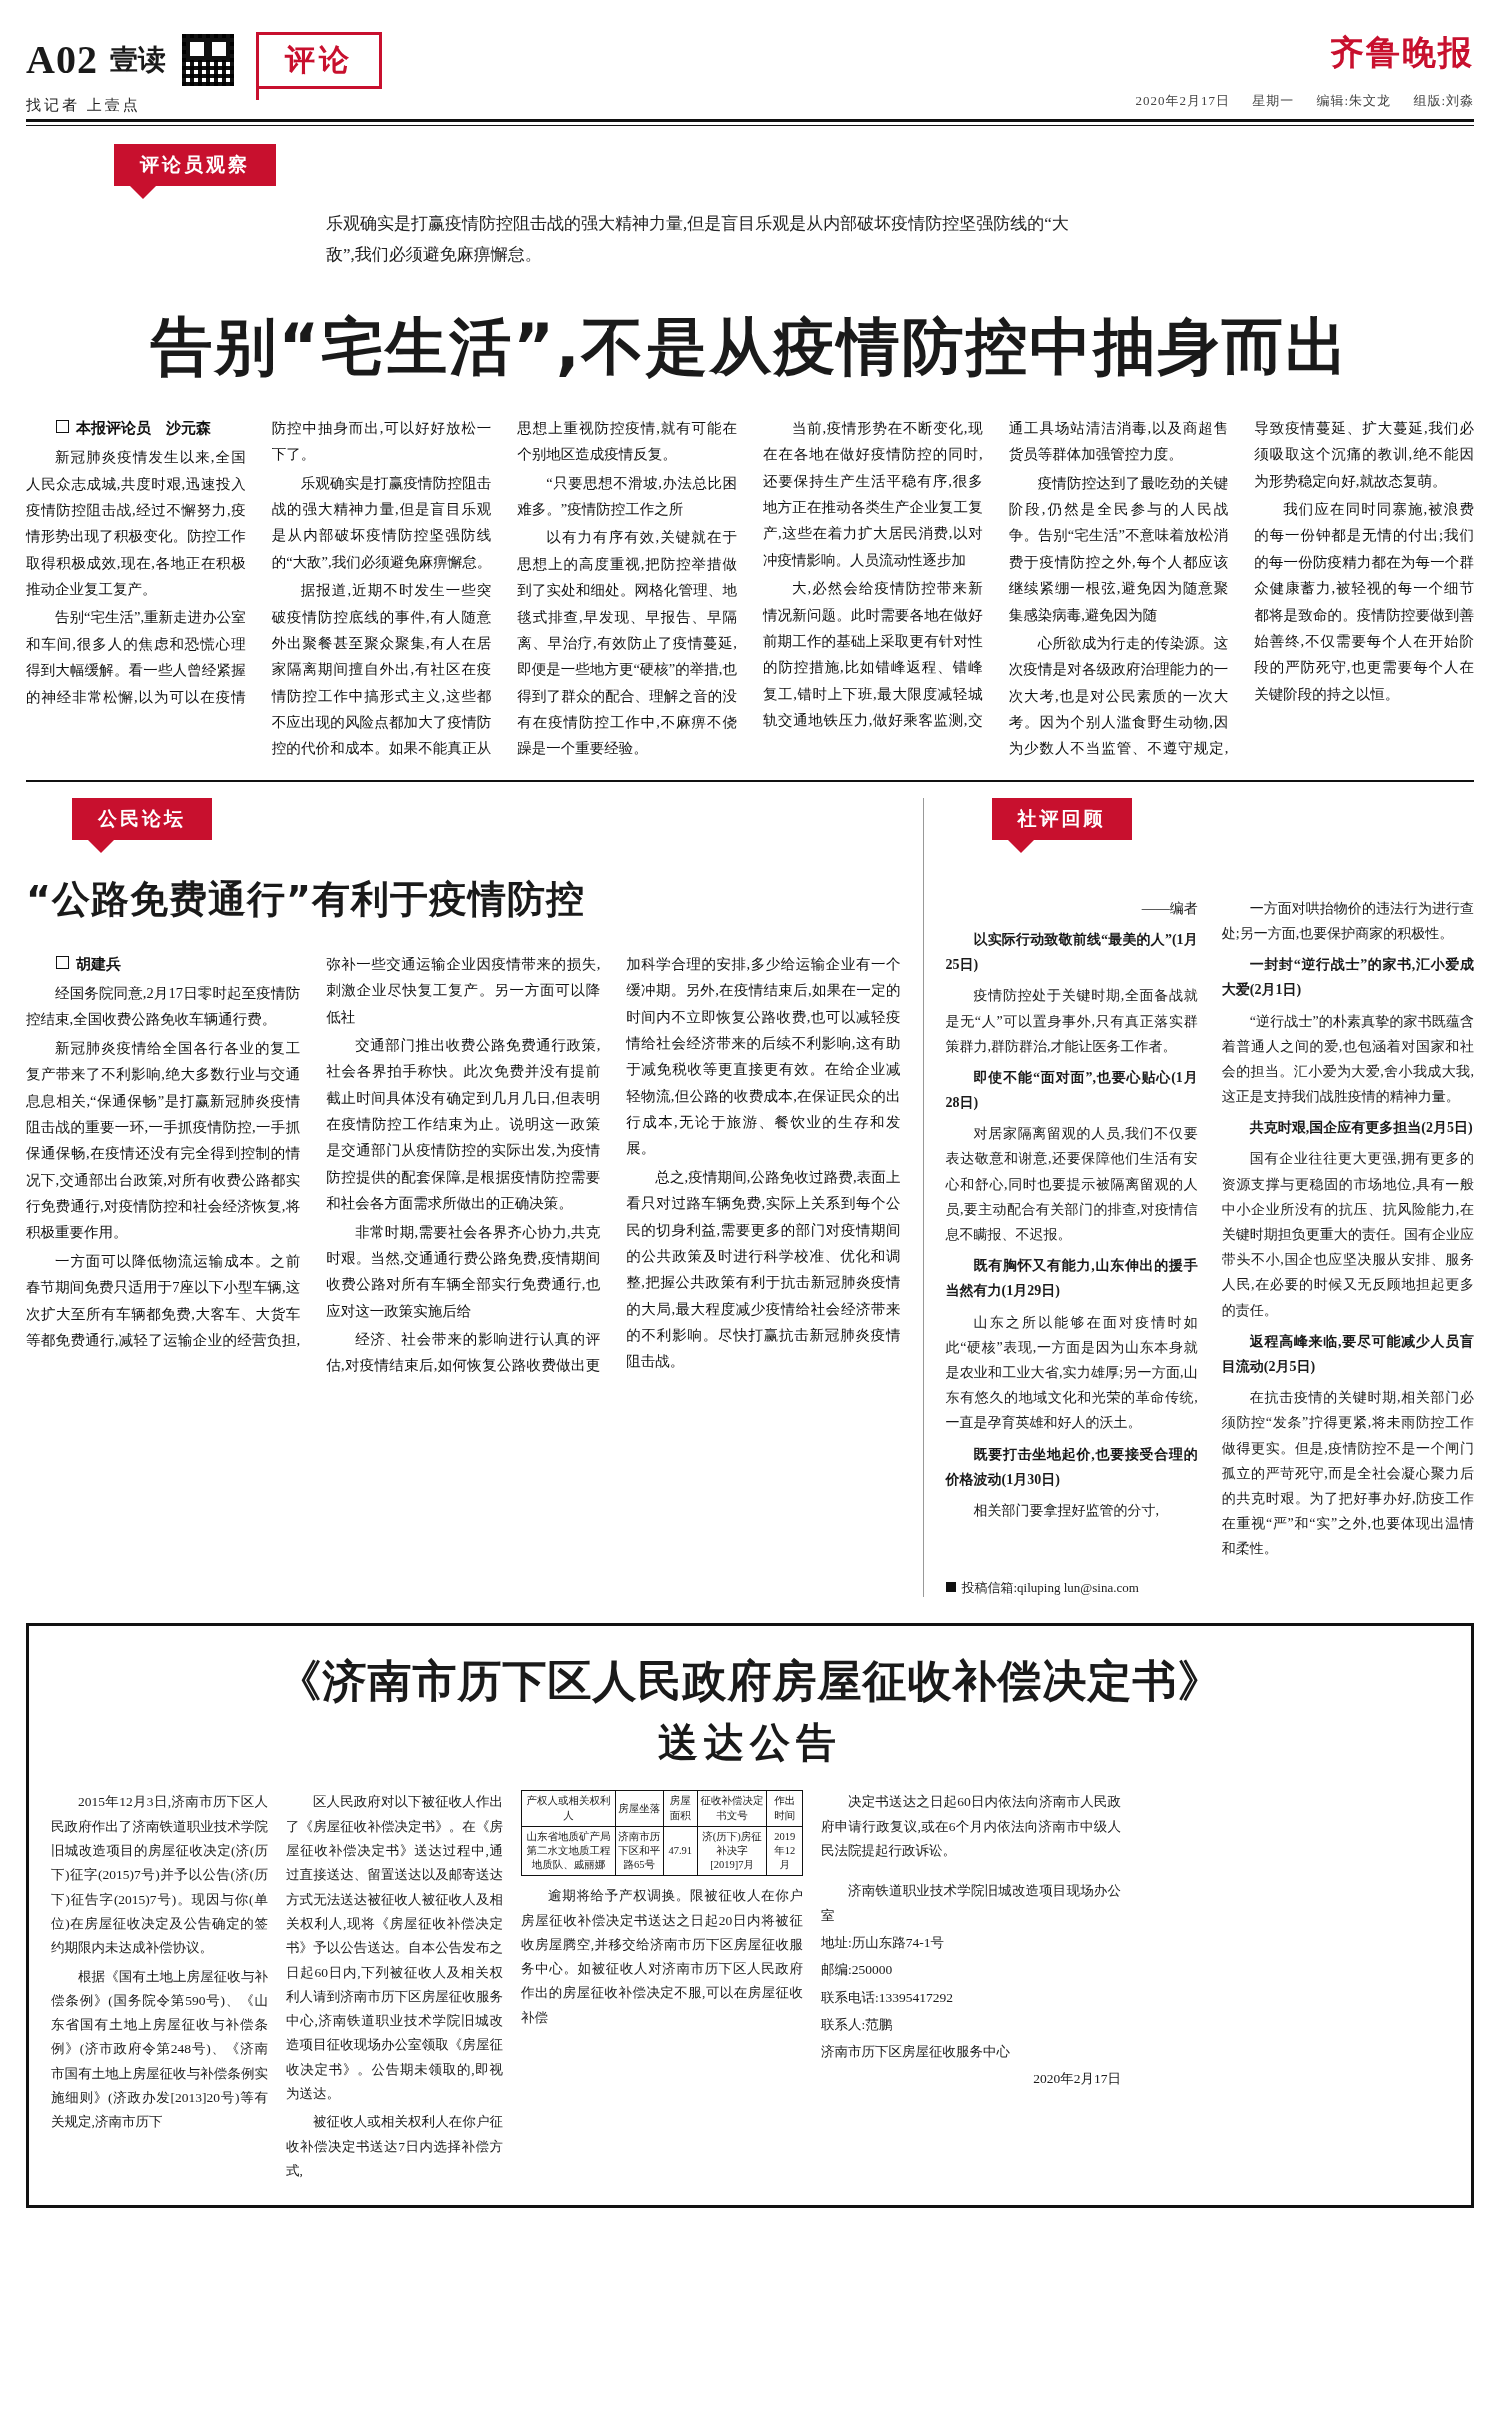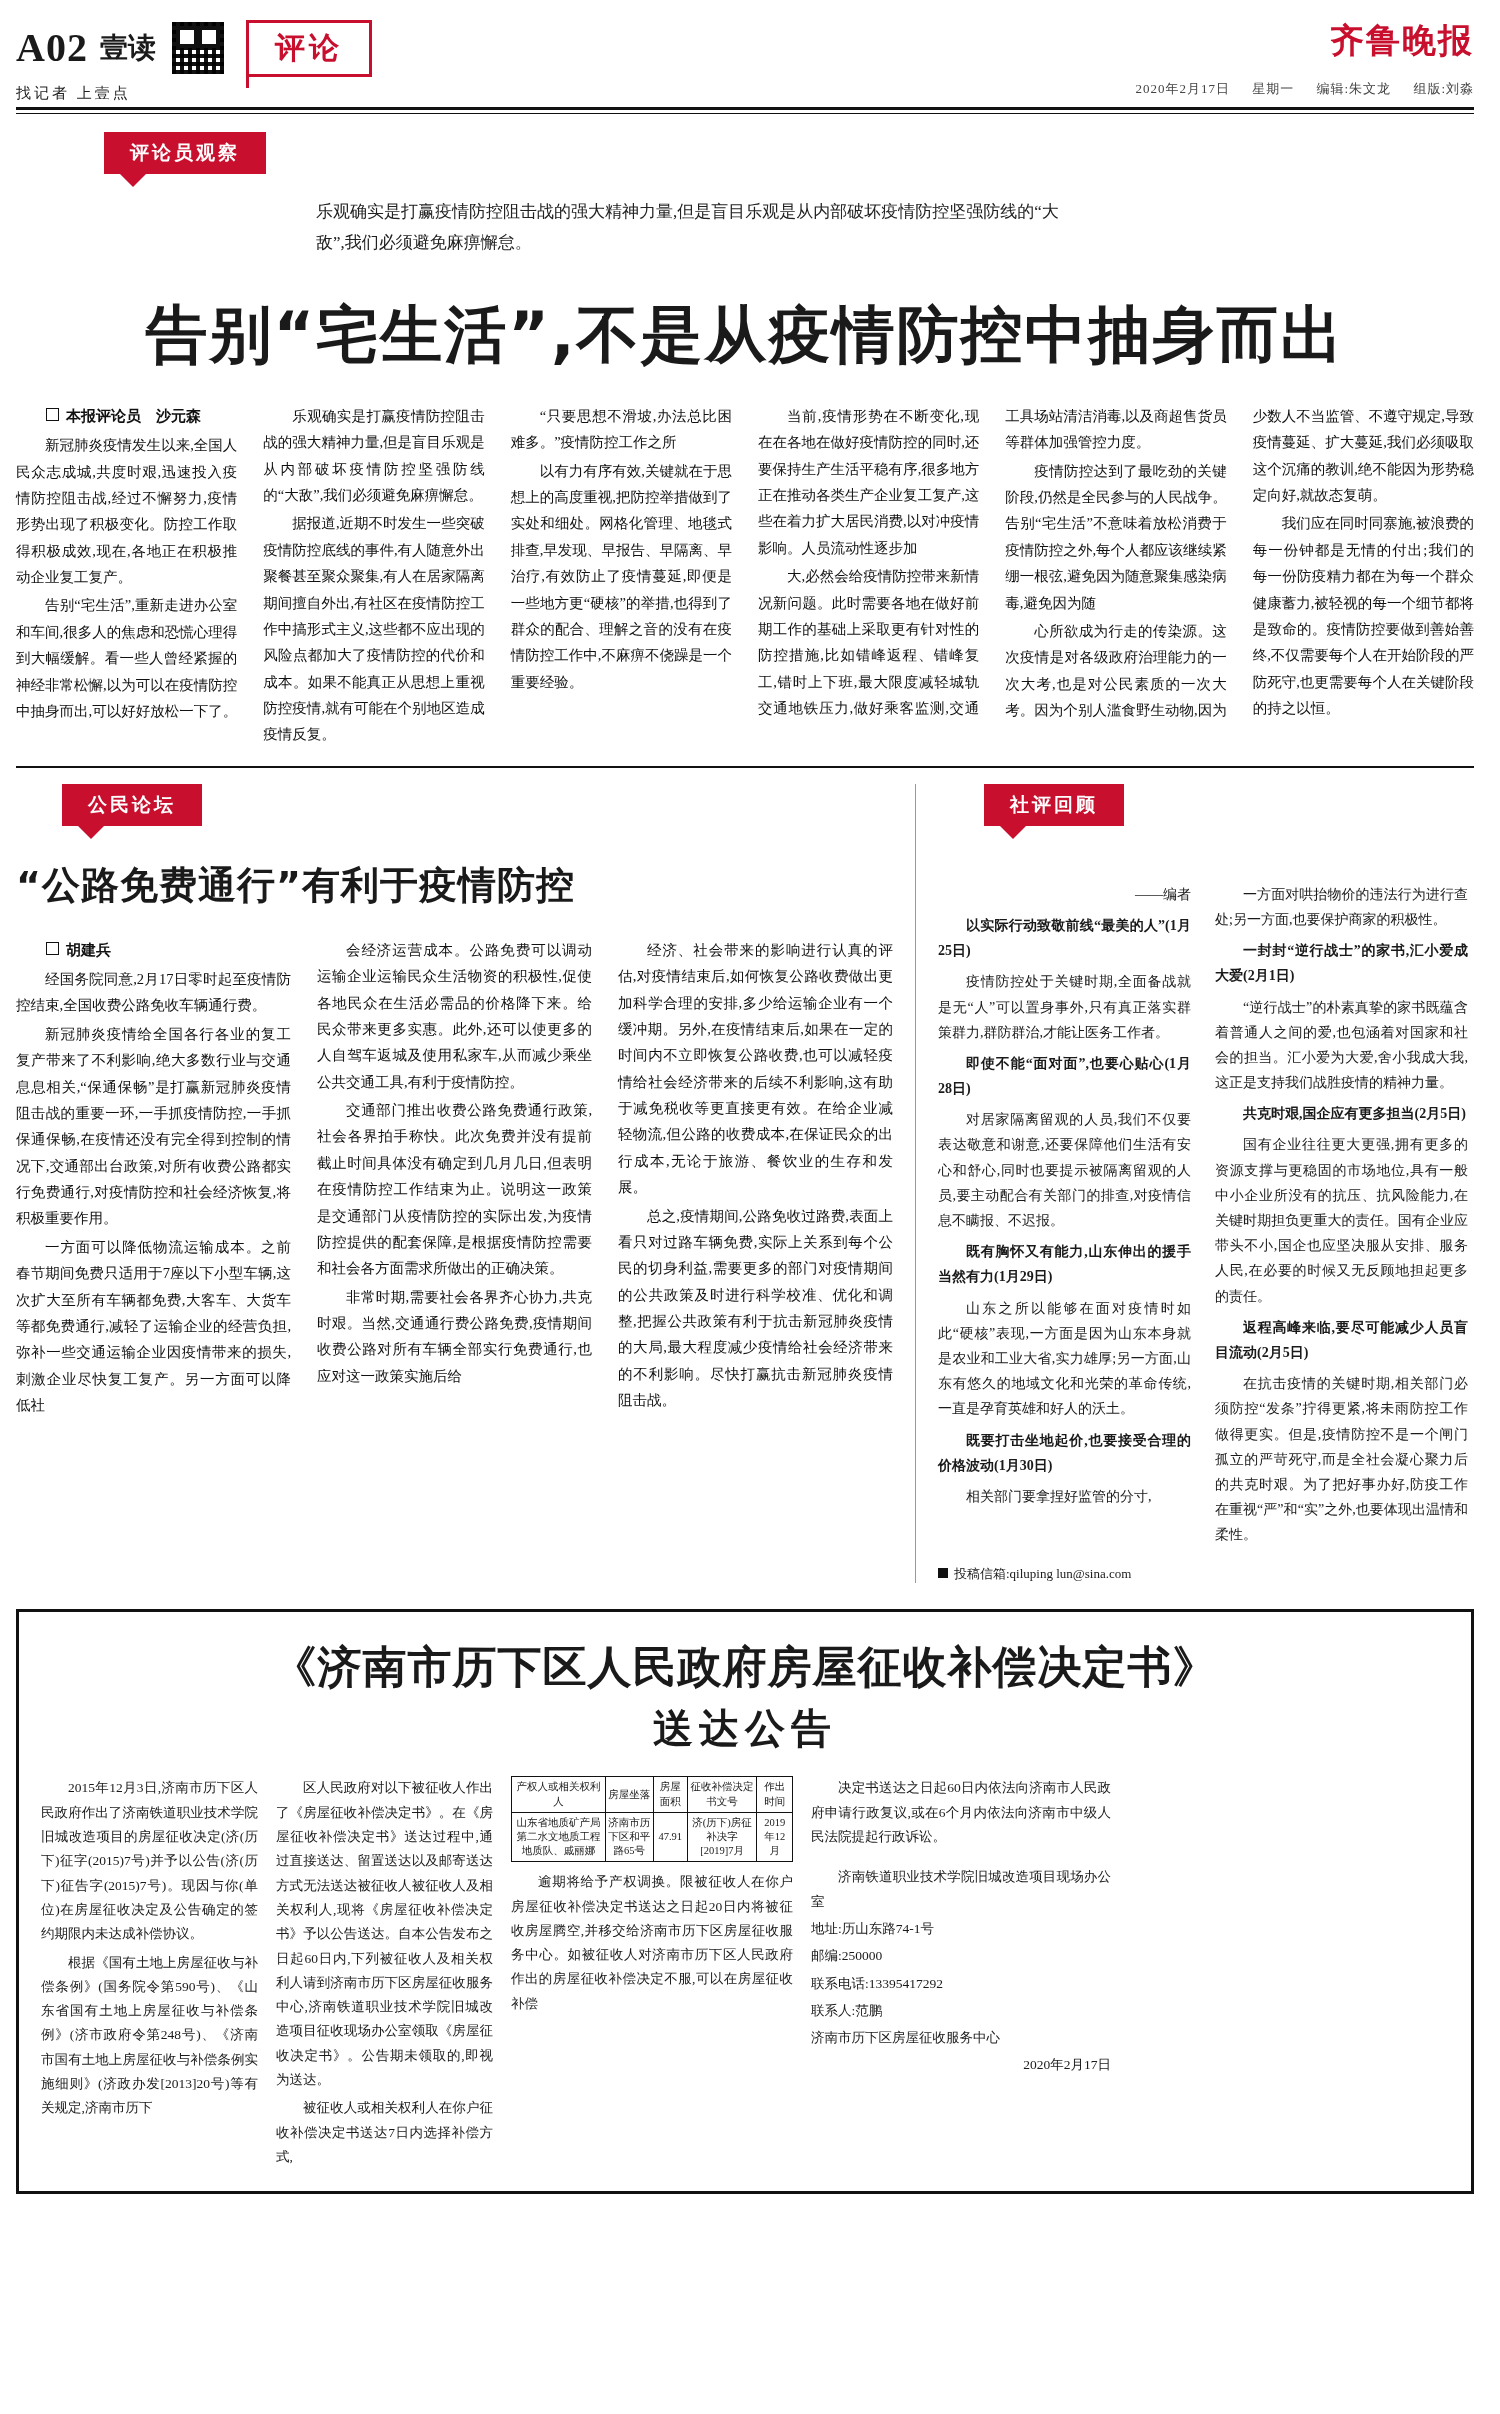--- a/index.html
+++ b/index.html
@@ -1,17 +1,17 @@
 <!DOCTYPE html>
 <html><head>
 <meta charset="utf-8">
 <style>
   html,body{margin:0;padding:0;background:#fff;}
   body{width:1500px;font-family:"Liberation Serif",serif;color:#1a1a1a;}
-  .page{width:1500px;box-sizing:border-box;padding:18px 26px 10px 16px;}
+  .page{width:1500px;box-sizing:border-box;padding:18px 26px 10px 26px;margin-top:12px;}
 
   
   .masthead{display:flex;align-items:flex-start;border-bottom:3px solid #111;padding-bottom:4px;}
   .mh-left{display:flex;flex-direction:column;}
   .mh-top{display:flex;align-items:center;}
   .mh-page{font-family:"Liberation Serif",serif;font-size:40px;font-weight:bold;letter-spacing:1px;line-height:1;}
   .mh-section{font-size:28px;font-weight:bold;margin-left:12px;line-height:1;font-family:"DejaVu Sans",sans-serif;}
   .qr{width:52px;height:52px;margin-left:16px;position:relative;background:
      repeating-linear-gradient(90deg,#111 0 4px,#fff 4px 8px),
      repeating-linear-gradient(0deg,#111 0 4px,transparent 4px 8px);
@@ -139,21 +139,20 @@
     <div class="mid-left">
       <div class="tag2wrap">
         <div class="tag">公民论坛</div>
       </div>
       <div class="sub-headline">“公路免费通行”有利于疫情防控</div>
       <div class="cols c3">
         <p class="byline"><span class="box"></span><span>胡建兵</span></p>
         <p>经国务院同意,2月17日零时起至疫情防控结束,全国收费公路免收车辆通行费。</p>
         <p>新冠肺炎疫情给全国各行各业的复工复产带来了不利影响,绝大多数行业与交通息息相关,“保通保畅”是打赢新冠肺炎疫情阻击战的重要一环,一手抓疫情防控,一手抓保通保畅,在疫情还没有完全得到控制的情况下,交通部出台政策,对所有收费公路都实行免费通行,对疫情防控和社会经济恢复,将积极重要作用。</p>
         <p>一方面可以降低物流运输成本。之前春节期间免费只适用于7座以下小型车辆,这次扩大至所有车辆都免费,大客车、大货车等都免费通行,减轻了运输企业的经营负担,弥补一些交通运输企业因疫情带来的损失,刺激企业尽快复工复产。另一方面可以降低社</p>
-        <p>会经济运营成本。公路免费可以调动运输企业运输民众生活物资的积极性,促使各地民众在生活必需品的价格降下来。给民众带来更多实惠。此外,还可以使更多的人自驾车返城及使用私家车,从而减少乘坐公共交通工具,有利于疫情防控。</p>
         <p>交通部门推出收费公路免费通行政策,社会各界拍手称快。此次免费并没有提前截止时间具体没有确定到几月几日,但表明在疫情防控工作结束为止。说明这一政策是交通部门从疫情防控的实际出发,为疫情防控提供的配套保障,是根据疫情防控需要和社会各方面需求所做出的正确决策。</p>
         <p>非常时期,需要社会各界齐心协力,共克时艰。当然,交通通行费公路免费,疫情期间收费公路对所有车辆全部实行免费通行,也应对这一政策实施后给</p>
         <p>经济、社会带来的影响进行认真的评估,对疫情结束后,如何恢复公路收费做出更加科学合理的安排,多少给运输企业有一个缓冲期。另外,在疫情结束后,如果在一定的时间内不立即恢复公路收费,也可以减轻疫情给社会经济带来的后续不利影响,这有助于减免税收等更直接更有效。在给企业减轻物流,但公路的收费成本,在保证民众的出行成本,无论于旅游、餐饮业的生存和发展。</p>
         <p>总之,疫情期间,公路免收过路费,表面上看只对过路车辆免费,实际上关系到每个公民的切身利益,需要更多的部门对疫情期间的公共政策及时进行科学校准、优化和调整,把握公共政策有利于抗击新冠肺炎疫情的大局,最大程度减少疫情给社会经济带来的不利影响。尽快打赢抗击新冠肺炎疫情阻击战。</p>
       </div>
     </div>
 
     <div class="mid-right">
       <div class="tag2wrap">
         <div class="tag">社评回顾</div>

